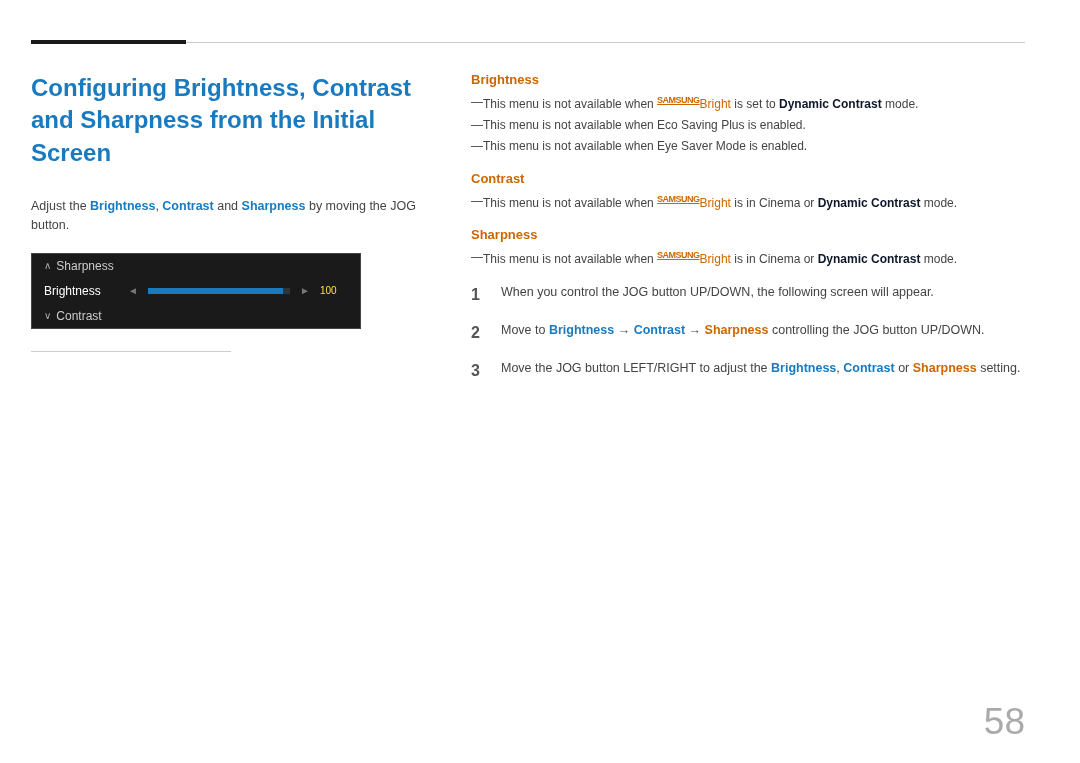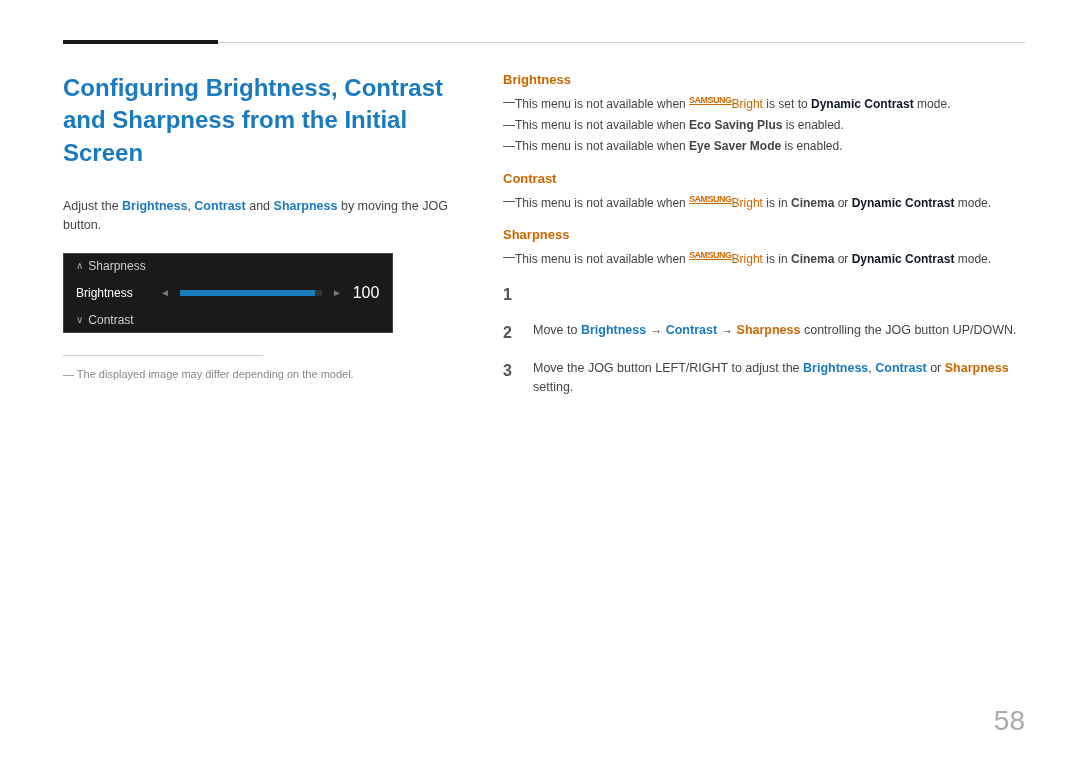--- a/index.html
+++ b/index.html
@@ -11,21 +11,21 @@
       font-family: Arial, sans-serif;
       font-size: 13px;
       color: #333;
       overflow: hidden;
       position: relative;
     }
 
     .page-container {
       width: 100%;
       height: 100%;
-      padding: 40px 55px 40px 63px;
+      padding: 40px 55px 40px 31px;
       position: relative;
     }
 
     
     .top-rules {
       display: flex;
       align-items: center;
       margin-bottom: 28px;
       gap: 0;
     }
@@ -125,25 +125,25 @@
       margin: 0 6px;
     }
 
     .osd-slider-fill {
       height: 100%;
       background: #1a7abf;
       width: 95%;
     }
 
     .osd-slider-value {
-      color: #ffffff;
-      font-size: 16px;
+      color: #fde047;
+      font-size: 10px;
       margin-left: 6px;
       width: 28px;
-      text-align: center;
+      text-align: left;
     }
 
     .divider-line {
       width: 200px;
       height: 1px;
       background: #ccc;
       margin-bottom: 12px;
     }
 
     .footnote {
@@ -174,21 +174,21 @@
     }
 
     .note-item::before {
       content: "—";
       position: absolute;
       left: 0;
       color: #444;
     }
 
     .note-item strong {
-      font-weight: bold;
+      font-weight: normal;
     }
 
     .note-item .magic-brand {
       font-size: 9px;
       font-weight: bold;
       color: #cc6600;
       vertical-align: super;
       letter-spacing: -0.5px;
       text-decoration: underline;
     }
@@ -238,23 +238,23 @@
     }
 
     .step-text .orange-bold {
       color: #cc6600;
       font-weight: bold;
     }
 
     
     .page-number {
       position: absolute;
-      bottom: 26px;
+      bottom: 20px;
       right: 55px;
-      font-size: 28px;
+      font-size: 37px;
       color: #aaa;
       font-weight: 300;
     }
   </style>
 </head>
 <body>
 
 <div class="page-container">
 
   <div class="top-rules">
@@ -286,21 +286,20 @@
           <span class="osd-slider-arrow">►</span>
           <span class="osd-slider-value">100</span>
         </div>
         <div class="osd-row">
           <span class="chevron">∨</span>
           <span class="osd-row-label">Contrast</span>
         </div>
       </div>
 
       <div class="divider-line"></div>
-      <p class="footnote">— The displayed image may differ depending on the model.</p>
     </div>
 
     <div class="right-col">
 
       <div class="notes-section">
         <div class="section-heading">Brightness</div>
         <p class="note-item">
           This menu is not available when <sup class="magic-brand">SAMSUNG</sup><span class="magic-word">Bright</span> is set to <span class="dyn-contrast">Dynamic Contrast</span> mode.
         </p>
         <p class="note-item">
@@ -321,20 +320,23 @@
       <div class="notes-section">
         <div class="section-heading">Sharpness</div>
         <p class="note-item">
           This menu is not available when <sup class="magic-brand">SAMSUNG</sup><span class="magic-word">Bright</span> is in <strong>Cinema</strong> or <span class="dyn-contrast">Dynamic Contrast</span> mode.
         </p>
       </div>
 
       <ol class="steps-list">
         <li class="step-item">
           <span class="step-num">1</span>
+          <span class="step-text">
+            When you control the JOG button UP/DOWN, the following screen will appear.
+          </span>
         </li>
         <li class="step-item">
           <span class="step-num">2</span>
           <span class="step-text">
             Move to <strong class="blue-bold">Brightness</strong> → <strong class="blue-bold">Contrast</strong> → <strong class="orange-bold">Sharpness</strong> controlling the JOG button UP/DOWN.
           </span>
         </li>
         <li class="step-item">
           <span class="step-num">3</span>
           <span class="step-text">

